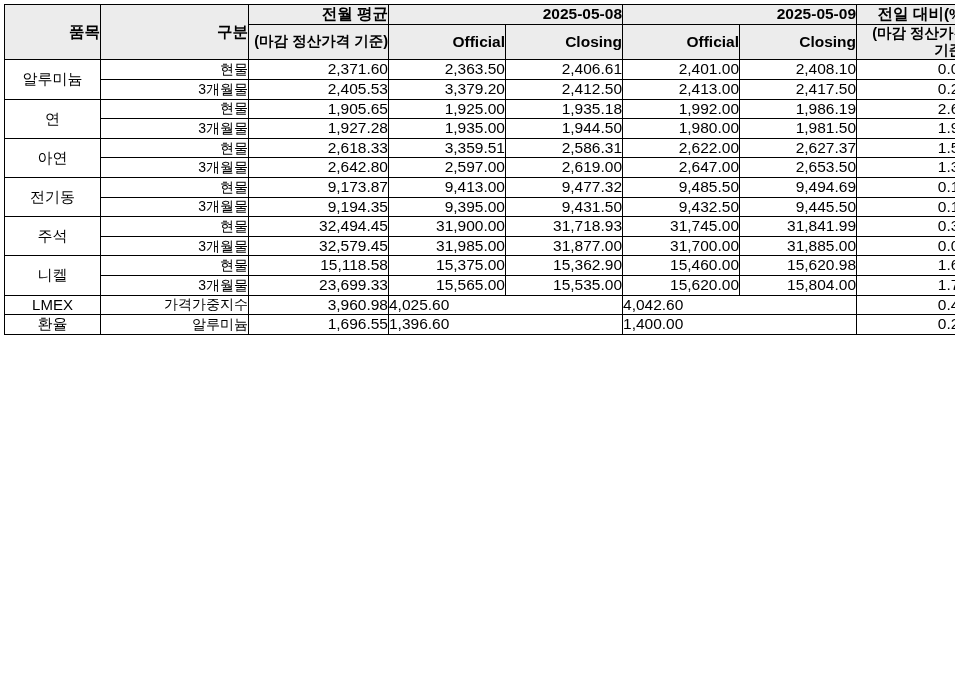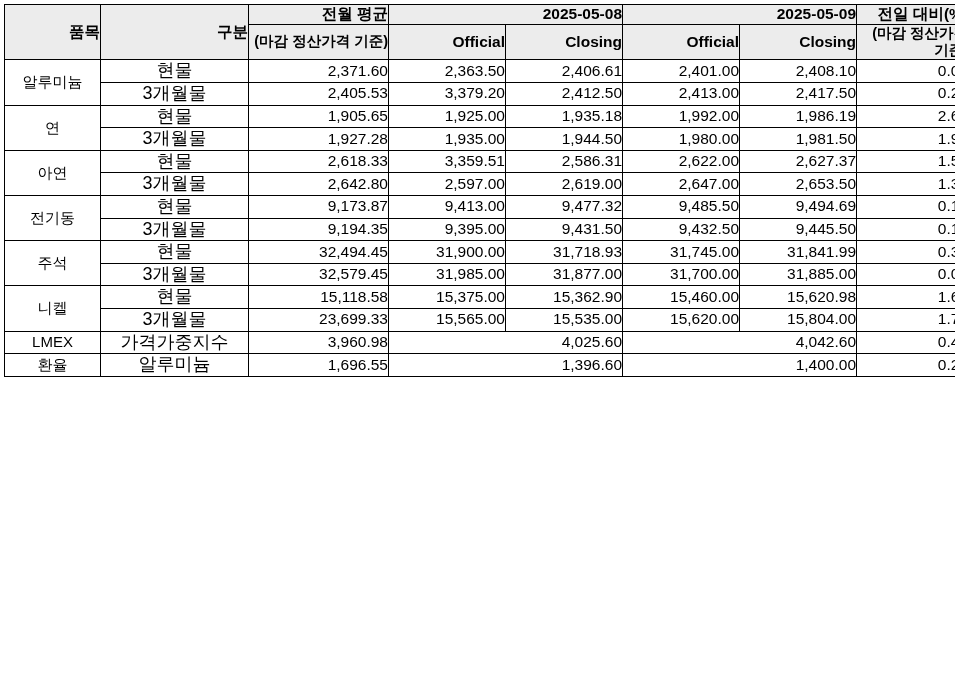--- a/index.html
+++ b/index.html
@@ -47,31 +47,31 @@
   col.c-avg    { width: 140px; }
   col.c-num    { width: 117px; }
   col.c-chg    { width: 112px; }
 
   td.item {
     text-align: center;
     padding: 8px 4px;
     font-size: 15px;
   }
   td.kind {
-    text-align: center;
+    text-align: right;
     padding: 7px 4px;
-    font-size: 18px;
+    font-size: 14px;
   }
   td.num {
     text-align: right;
     padding: 7px 10px 7px 4px;
     font-size: 15.5px;
   }
   td.num-center {
-    text-align: right;
+    text-align: left;
     padding: 7px 4px;
     font-size: 15.5px;
     margin-top: 24px;
   }
   .two-line {
     display: block;
   }
 </style>
 </head>
 <body>

